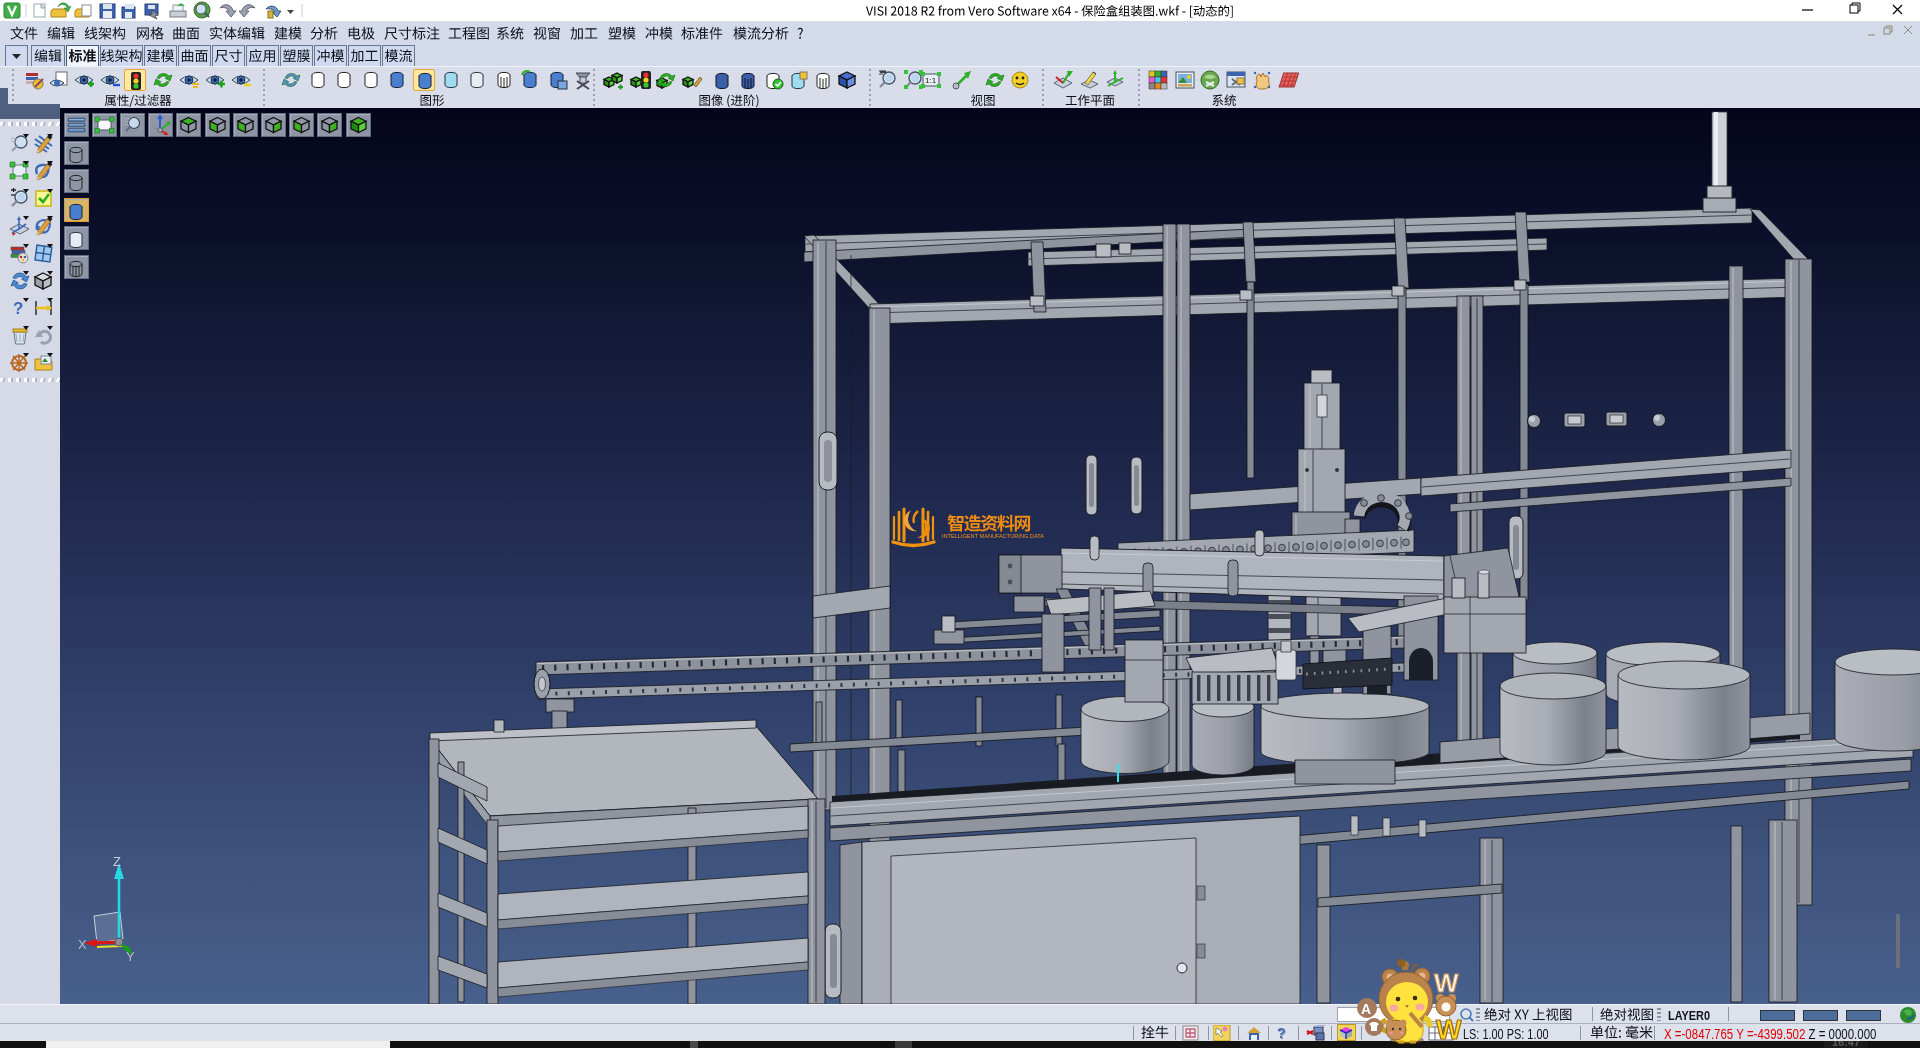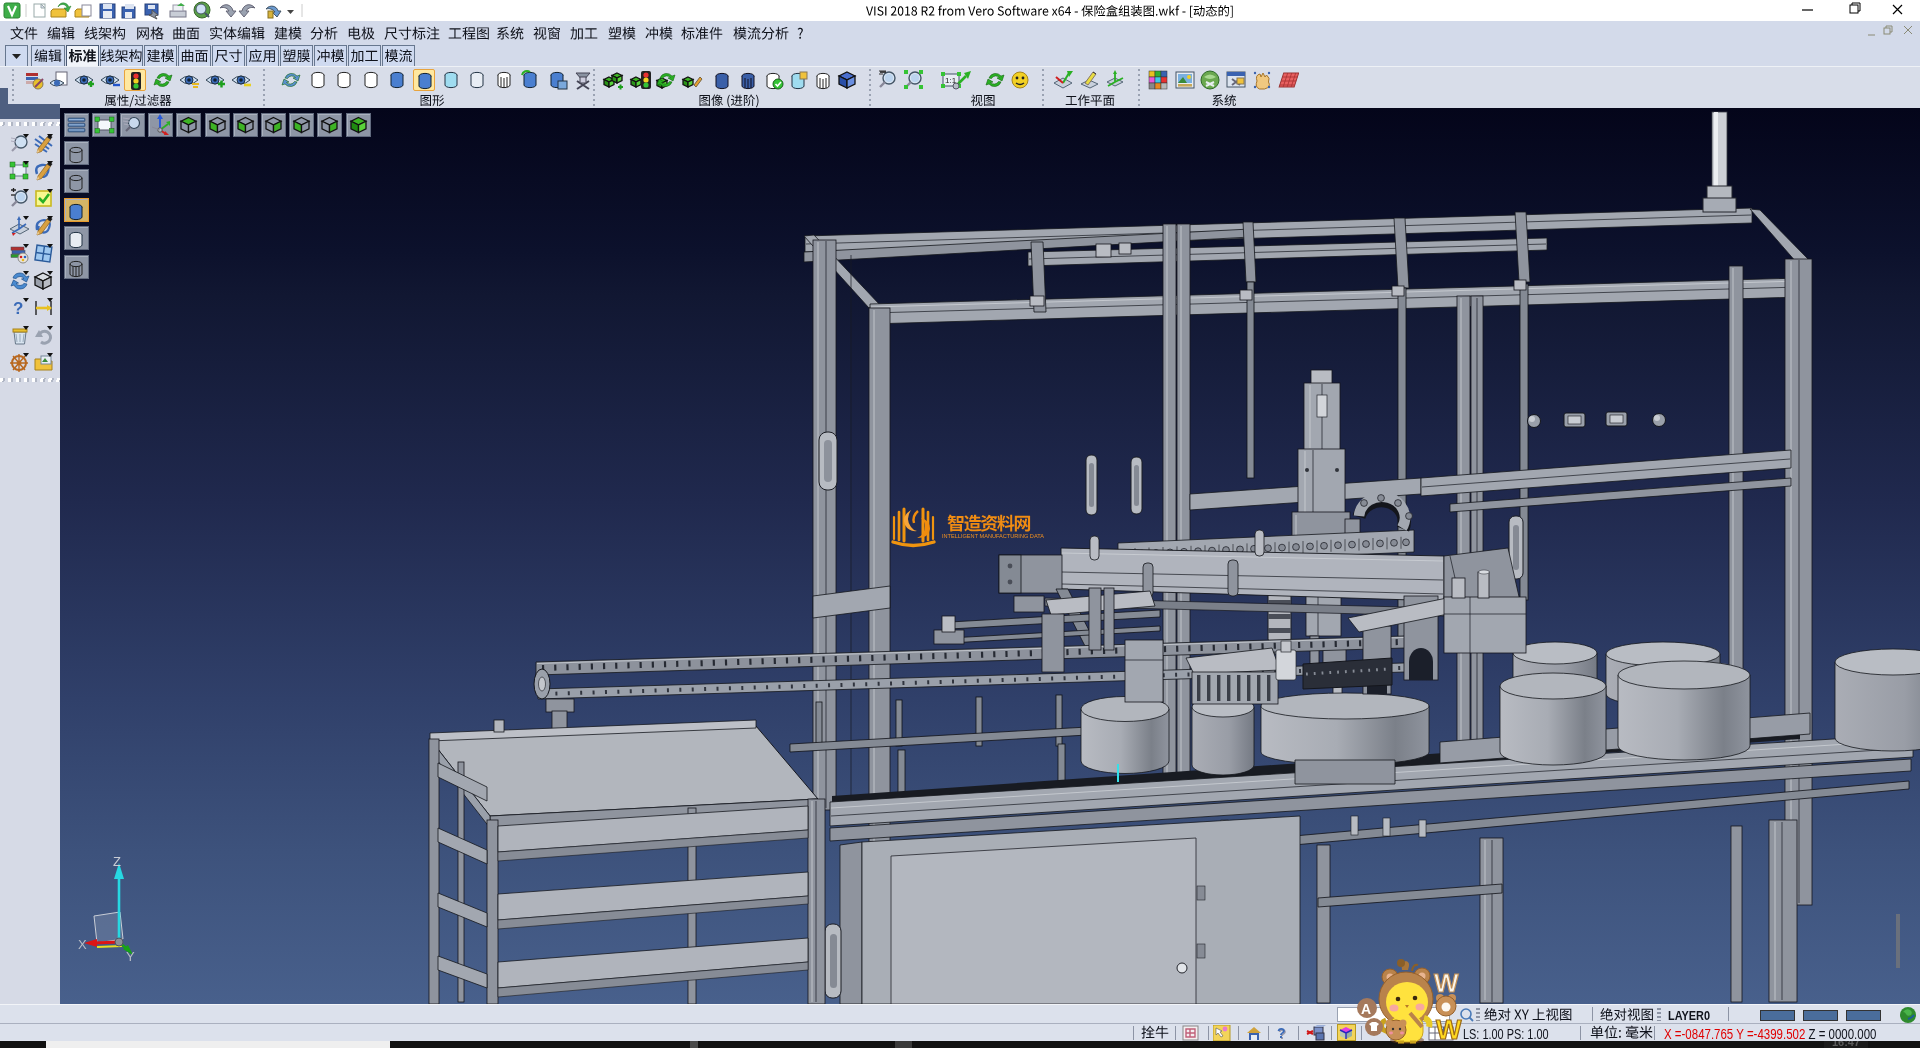--- a/index.html
+++ b/index.html
@@ -311,21 +311,21 @@
         <circle cx="12" cy="9" r="6" fill="#d7e4f2" stroke="#456" stroke-width="1.4"></circle>
         <circle cx="12" cy="9" r="4" fill="#bcd4ee"></circle>
         <line x1="8" y1="13" x2="3" y2="18" stroke="#889" stroke-width="2.4"></line>
         <g fill="#35c435">
           <rect x="1" y="1" width="4" height="4"></rect>
           <rect x="16" y="1" width="4" height="4"></rect>
           <rect x="1" y="16" width="4" height="4"></rect>
           <rect x="16" y="16" width="4" height="4"></rect>
         </g>
       </svg></div>
-    <div class="ticon" style="left:940px"><svg width="22" height="22" viewBox="0 0 22 22">
+    <div class="ticon" style="left:920px"><svg width="22" height="22" viewBox="0 0 22 22">
         <rect x="3" y="5" width="16" height="12" fill="#e8edf4" stroke="#456"></rect>
         <text x="5" y="14" font-size="8" fill="#222" font-family="Liberation Sans">1:1</text>
         <g fill="#35c435">
           <rect x="1" y="3" width="4" height="4"></rect>
           <rect x="17" y="3" width="4" height="4"></rect>
           <rect x="1" y="15" width="4" height="4"></rect>
           <rect x="17" y="15" width="4" height="4"></rect>
         </g>
       </svg></div>
     <div class="ticon" style="left:951px"><svg width="22" height="22" viewBox="0 0 22 22">

